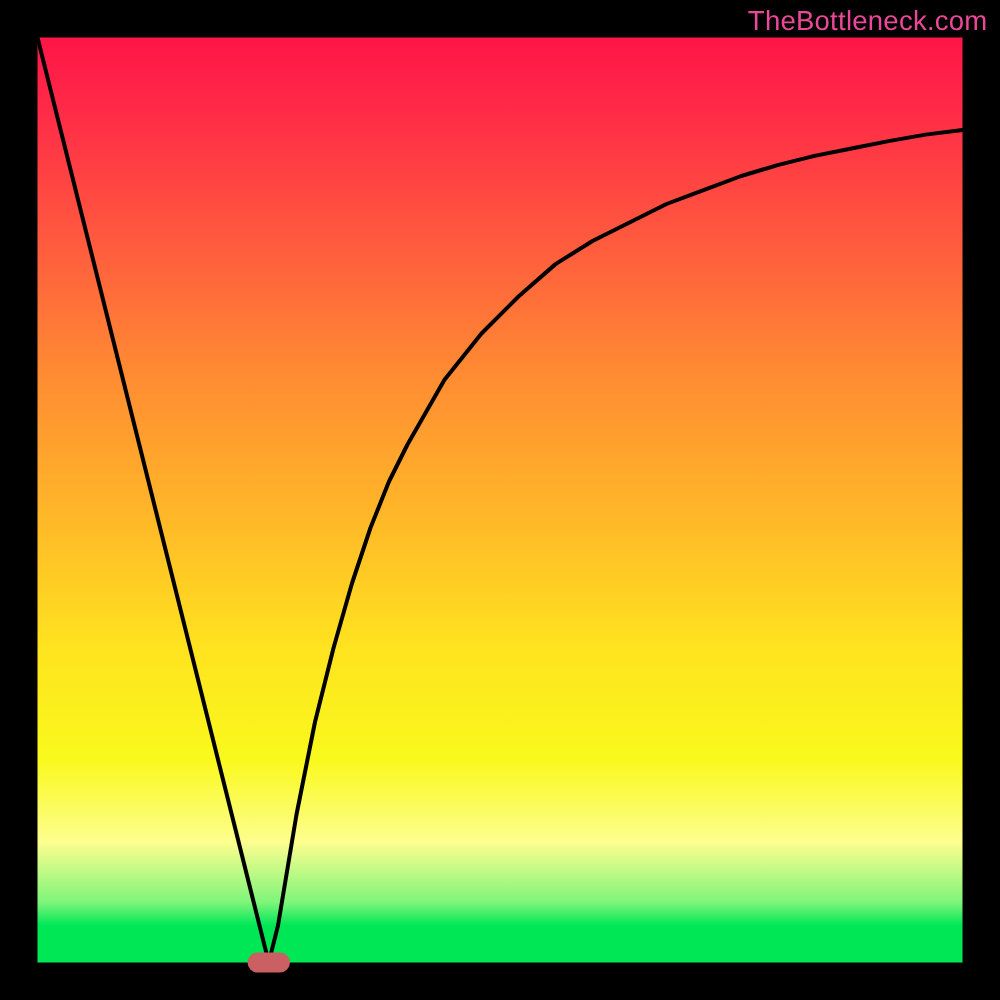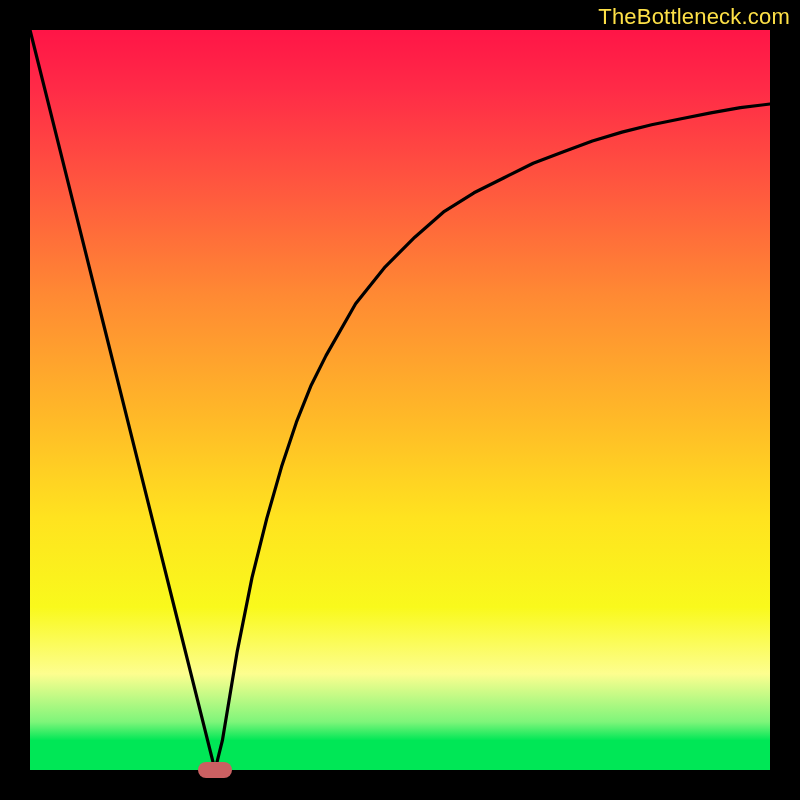--- a/index.html
+++ b/index.html
@@ -29,21 +29,21 @@
       #fdfe8f 87%,
       #7ef57a 93.5%,
       #00e756 96%,
       #00e756 100%
     );
   }
   .watermark {
     position: absolute;
     top: 4px;
     right: 10px;
-    color: #fde047;
+    color: #ec4899;
     font-size: 22px;
     font-weight: 500;
     letter-spacing: 0.2px;
     user-select: none;
     text-align: right;
   }
   svg.curve {
     position: absolute;
     left: 0;
     top: 0;

